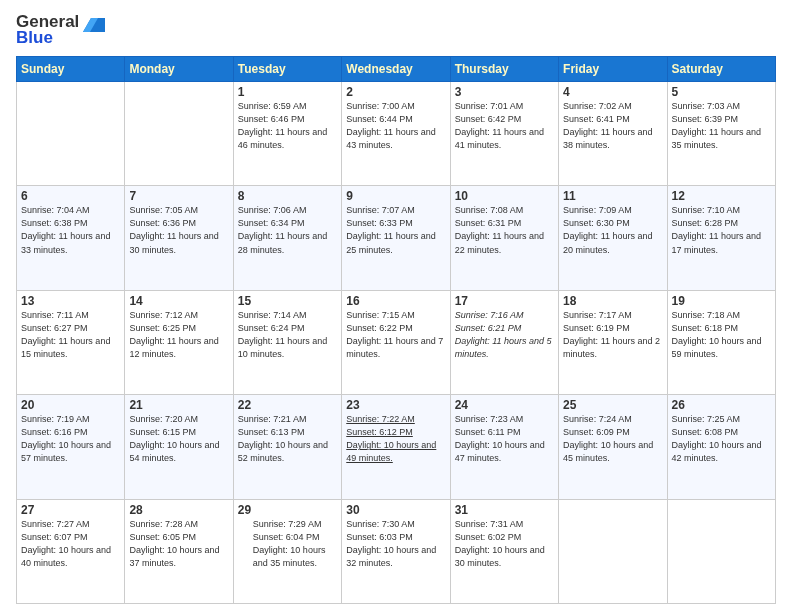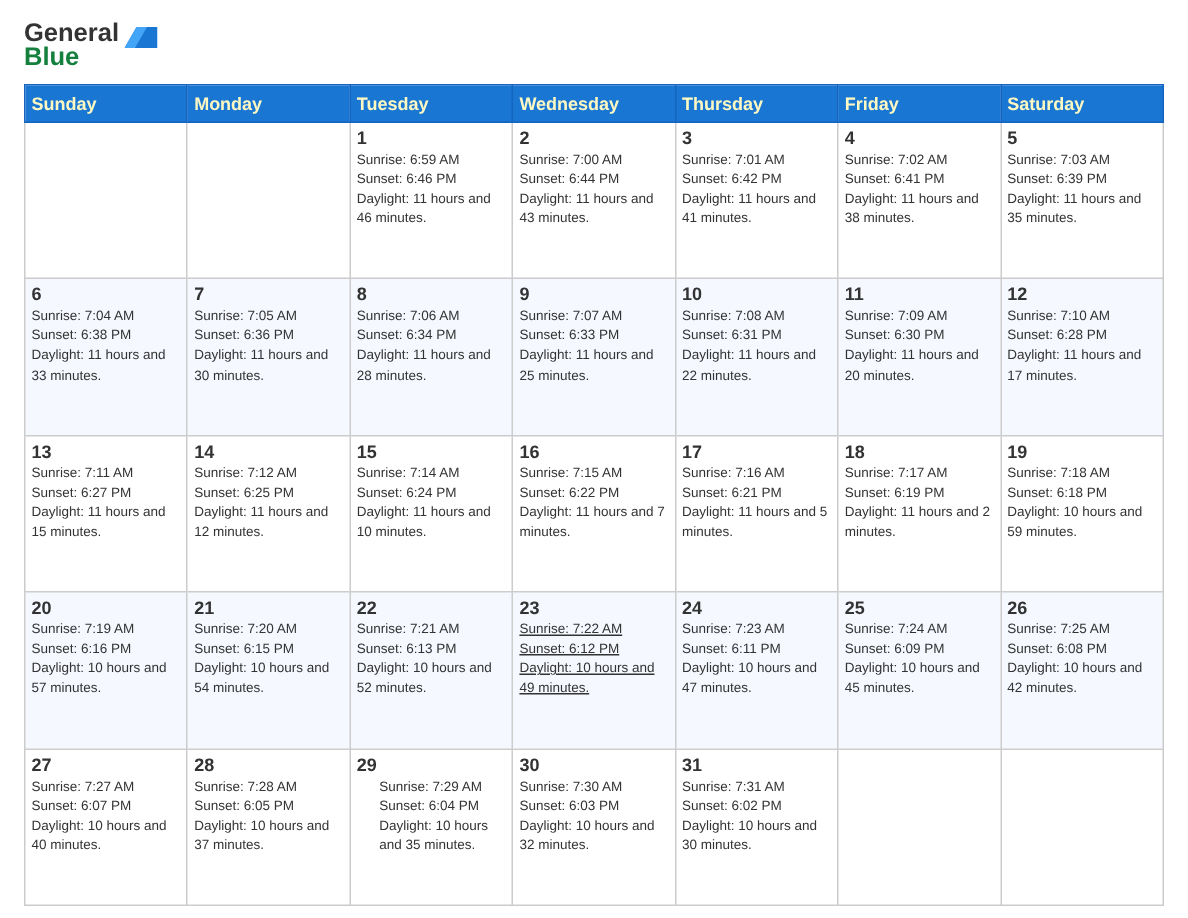--- a/index.html
+++ b/index.html
@@ -92,21 +92,21 @@
 <div class="page">
   <div class="header">
     <div class="logo">
       <div style="display:flex;align-items:flex-end;gap:4px;">
         <span style="font-size:17px;font-weight:bold;color:#333;">General</span>
         <svg width="22" height="14" viewBox="0 0 22 14">
           <polygon points="0,14 8,0 22,0 22,14" fill="#1976d2"></polygon>
           <polygon points="0,14 8,0 15,0 7,14" fill="#42a5f5"></polygon>
         </svg>
       </div>
-      <span style="font-size:17px;font-weight:bold;color:#15803d;margin-top:-4px;">Blue</span>
+      <span style="font-size:17px;font-weight:bold;color:#1d4ed8;margin-top:-4px;">Blue</span>
     </div>
     <div class="title-section">
     </div>
   </div>
 
   <table class="calendar">
     <thead>
       <tr>
         <th>Sunday</th>
         <th>Monday</th>
@@ -216,21 +216,21 @@
 Daylight: 11 hours and 10 minutes.</div>
           </td>
           <td>
             <span class="day-number">16</span>
             <div class="day-info" style="white-space: pre-line;">Sunrise: 7:15 AM
 Sunset: 6:22 PM
 Daylight: 11 hours and 7 minutes.</div>
           </td>
           <td>
             <span class="day-number">17</span>
-            <div class="day-info" style="white-space: pre-line;">Sunrise: 7:16 AM
+            <div class="day-info" style="white-space: pre-line; font-style: italic;">Sunrise: 7:16 AM
 Sunset: 6:21 PM
 Daylight: 11 hours and 5 minutes.</div>
           </td>
           <td>
             <span class="day-number">18</span>
             <div class="day-info" style="white-space: pre-line;">Sunrise: 7:17 AM
 Sunset: 6:19 PM
 Daylight: 11 hours and 2 minutes.</div>
           </td>
           <td>

